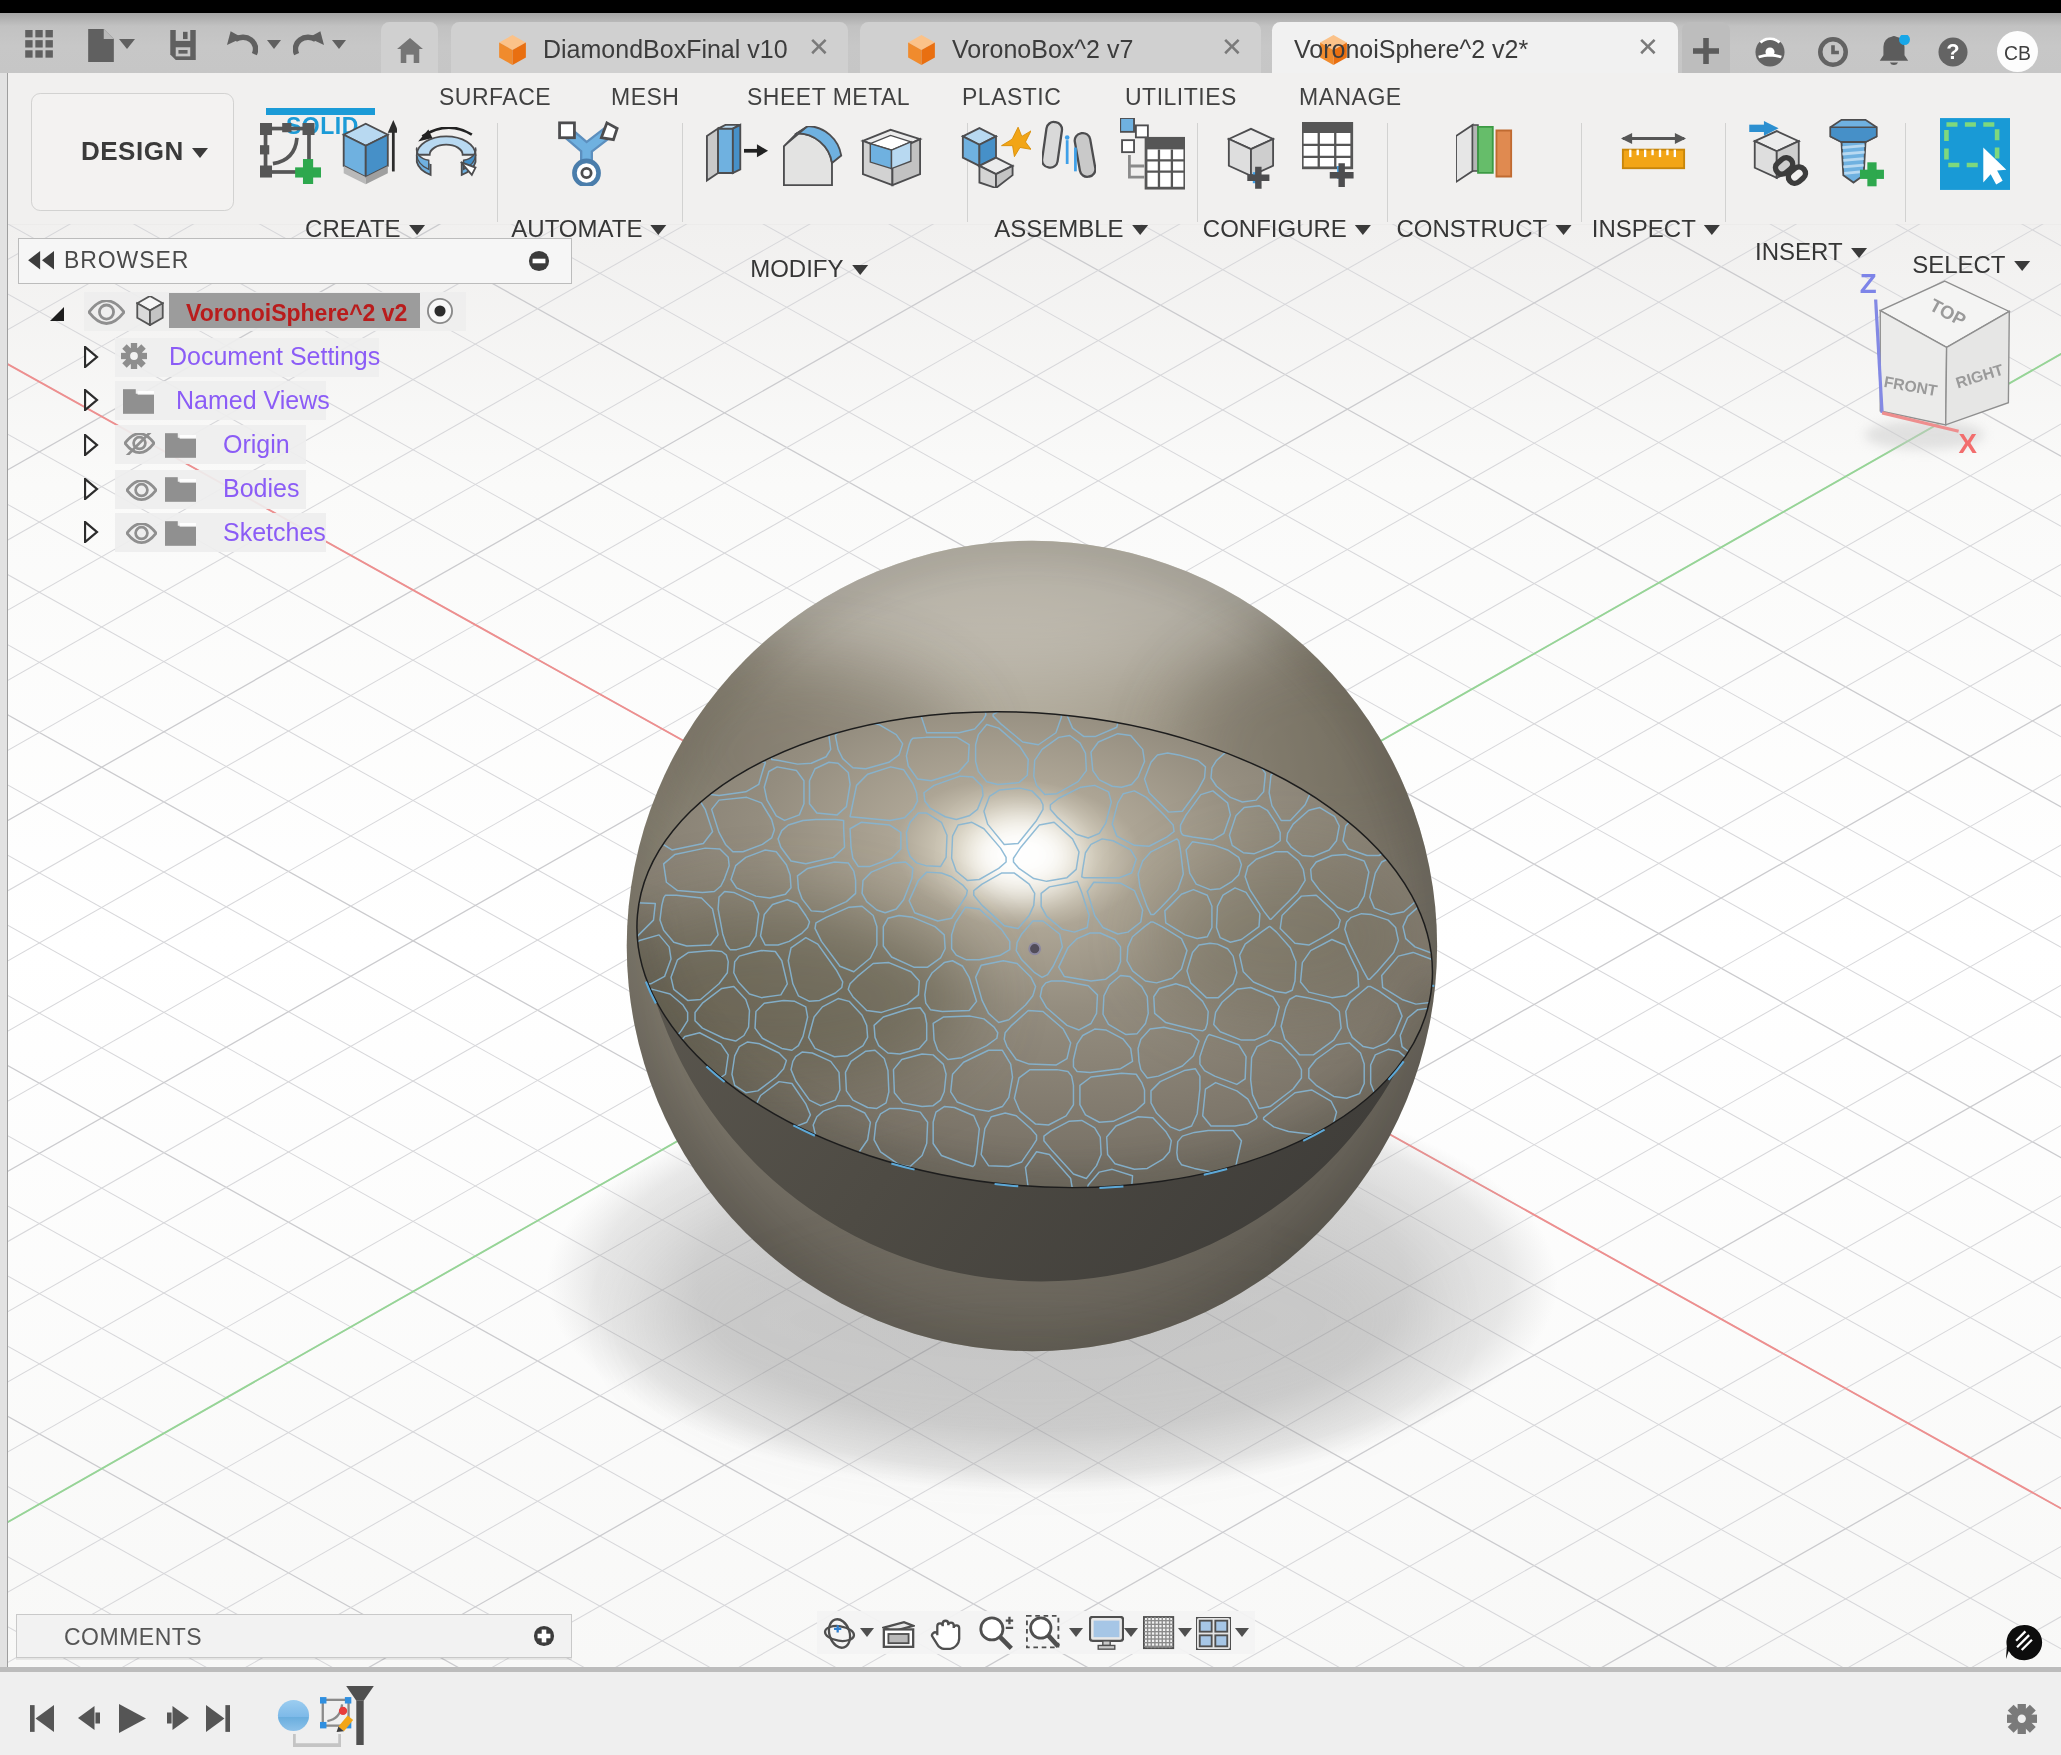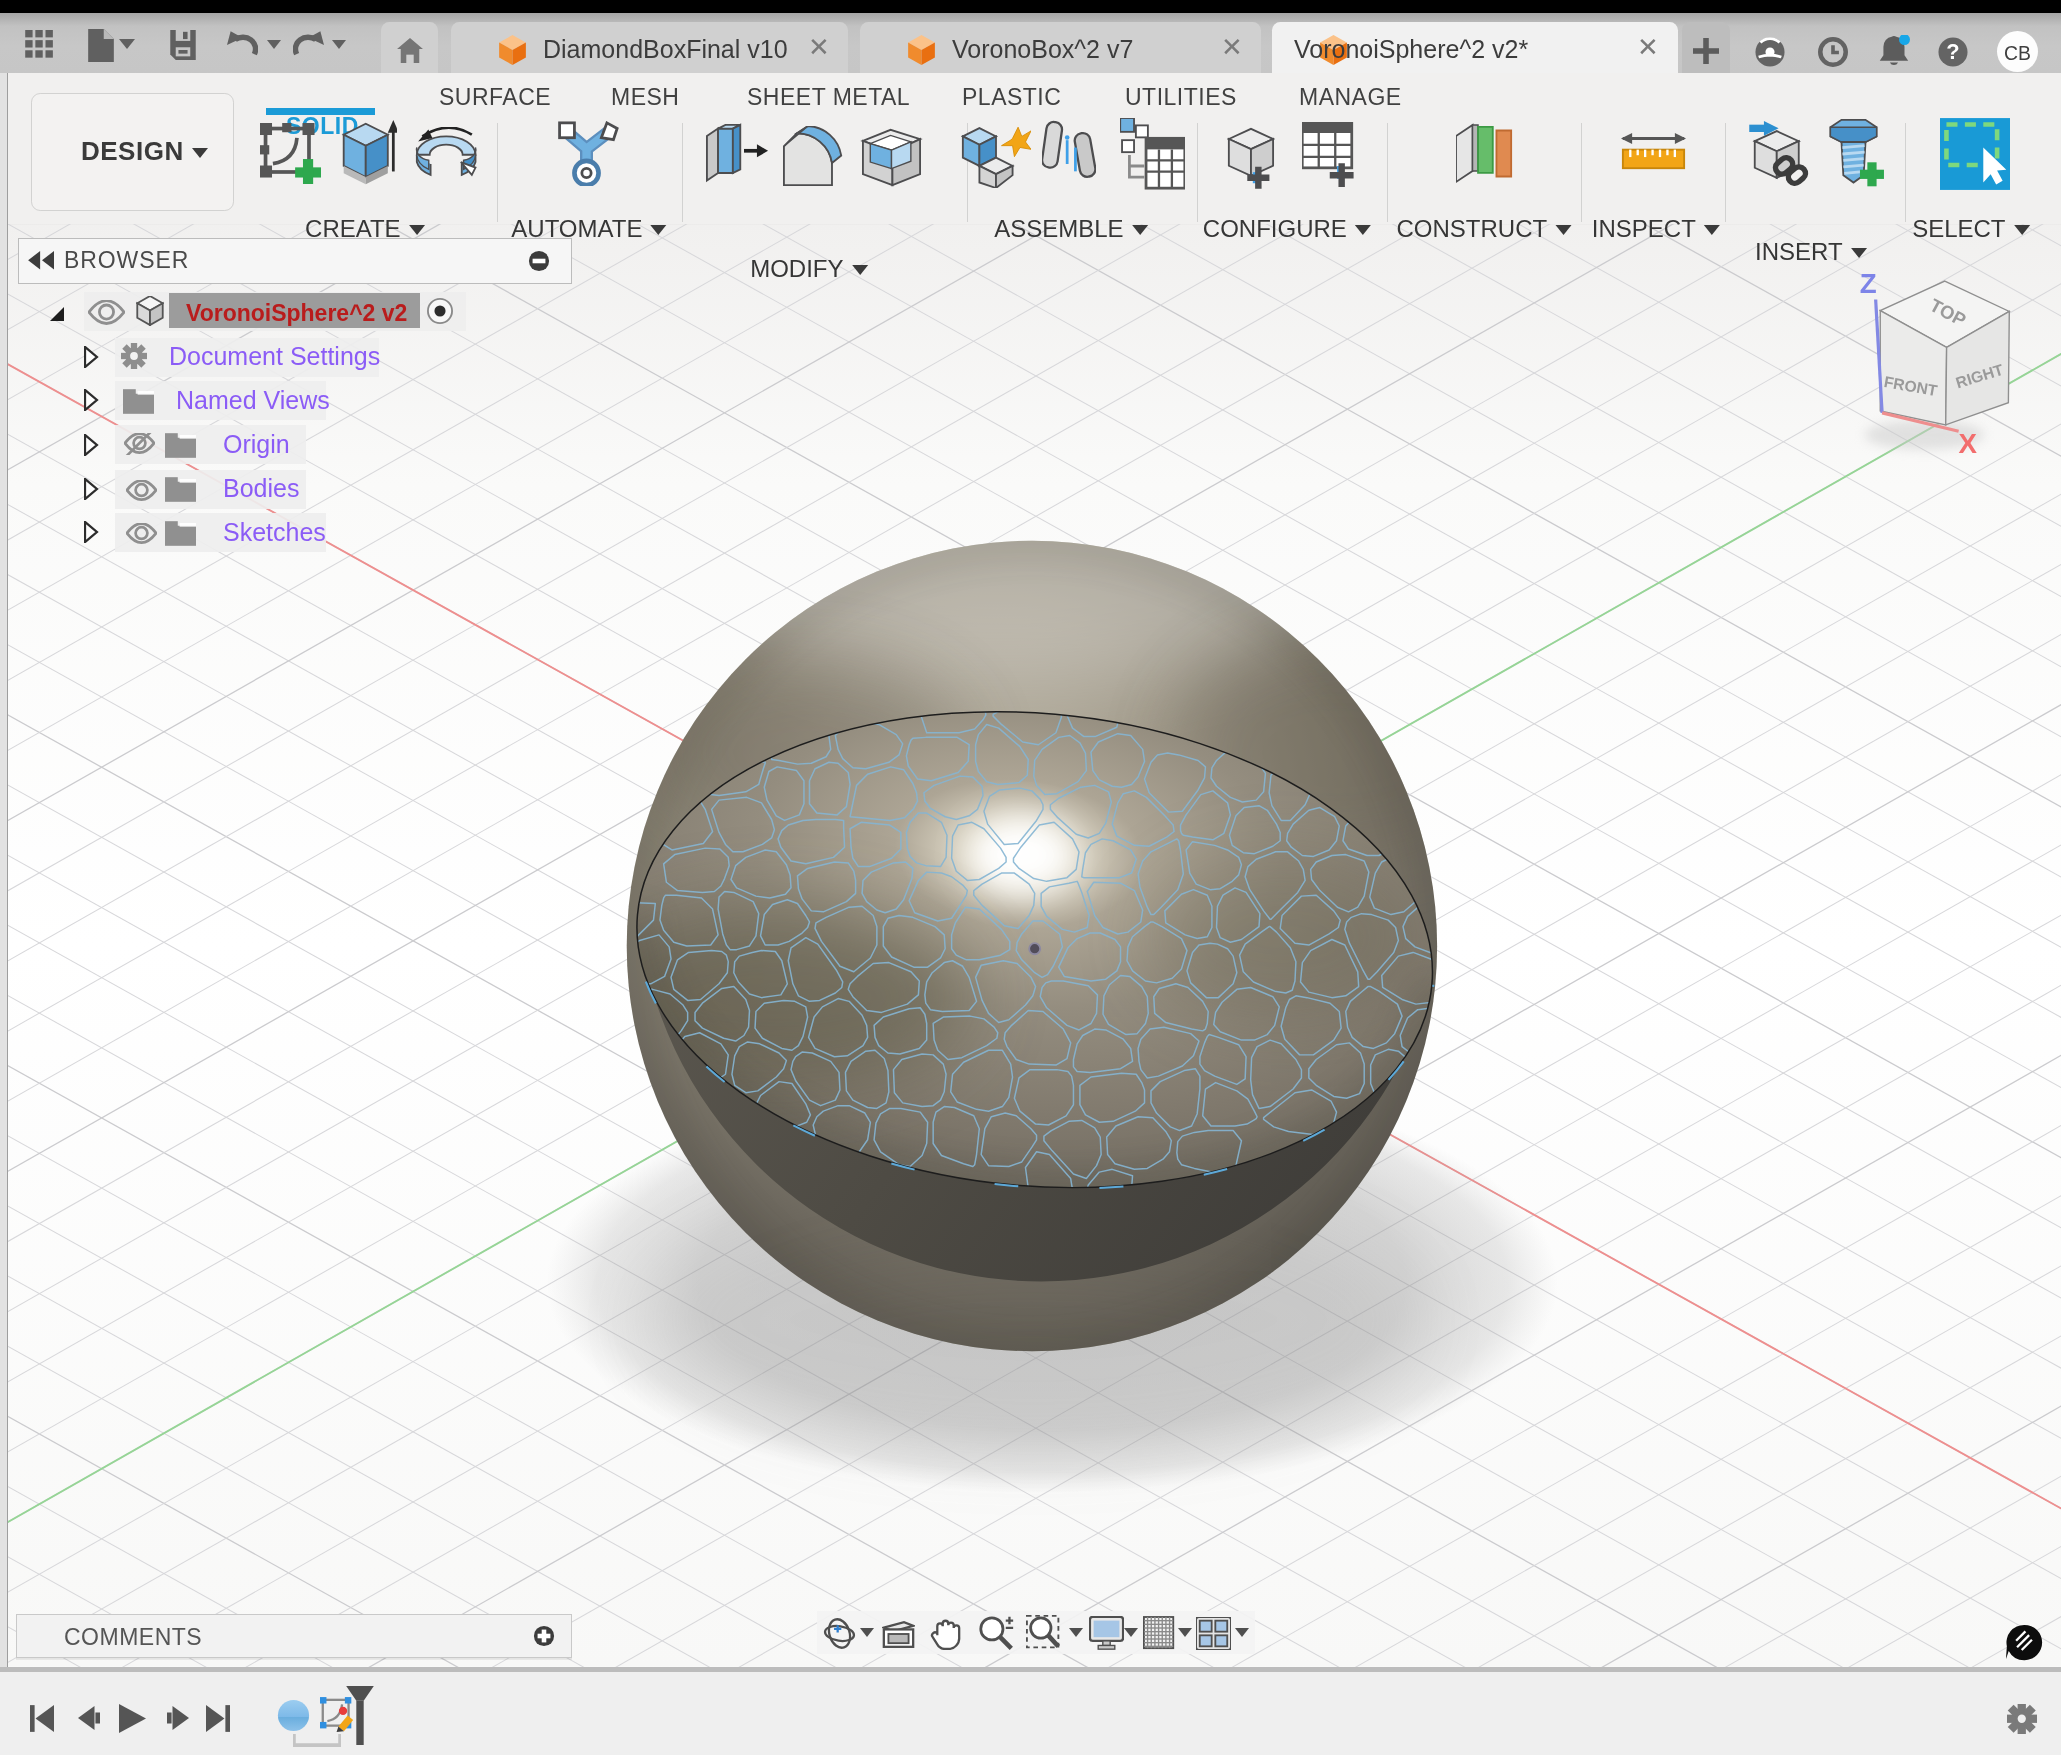--- a/index.html
+++ b/index.html
@@ -403,21 +403,21 @@
     <div class="gsep" style="left:1725px;"></div>
     <div class="gsep" style="left:1905px;"></div>
     <div class="glabel" style="left:365px;transform:translateX(-50%);">CREATE<span class="dd"></span></div>
     <div class="glabel" style="left:589px;transform:translateX(-50%);">AUTOMATE<span class="dd"></span></div>
     <div class="glabel" style="left:809px;transform:translateX(-50%);margin-top:40px;">MODIFY<span class="dd"></span></div>
     <div class="glabel" style="left:1071px;transform:translateX(-50%);">ASSEMBLE<span class="dd"></span></div>
     <div class="glabel" style="left:1287px;transform:translateX(-50%);">CONFIGURE<span class="dd"></span></div>
     <div class="glabel" style="left:1484px;transform:translateX(-50%);">CONSTRUCT<span class="dd"></span></div>
     <div class="glabel" style="left:1656px;transform:translateX(-50%);">INSPECT<span class="dd"></span></div>
     <div class="glabel" style="left:1811px;transform:translateX(-50%);margin-top:23px;">INSERT<span class="dd"></span></div>
-    <div class="glabel" style="left:1971px;transform:translateX(-50%);">SELECT<span class="dd"></span></div>
+    <div class="glabel" style="left:1971px;transform:translateX(-50%);margin-top:36px;">SELECT<span class="dd"></span></div>
     <svg class="abs" style="left:260px;top:123px" width="61" height="61" viewBox="0 0 66 66">
 <rect x="6" y="6" width="47" height="47" fill="none" stroke="#565656" stroke-width="4"></rect>
 <g fill="#565656">
         <rect x="0" y="0" width="13" height="13"></rect>
         <rect x="46" y="0" width="13" height="13"></rect>
         <rect x="0" y="46" width="13" height="13"></rect>
         <rect x="24" y="0" width="10" height="10"></rect>
         <rect x="0" y="24" width="10" height="10"></rect>
       </g>
 <path d="M14,44 Q38,40 40,16" fill="none" stroke="#565656" stroke-width="4"></path>

